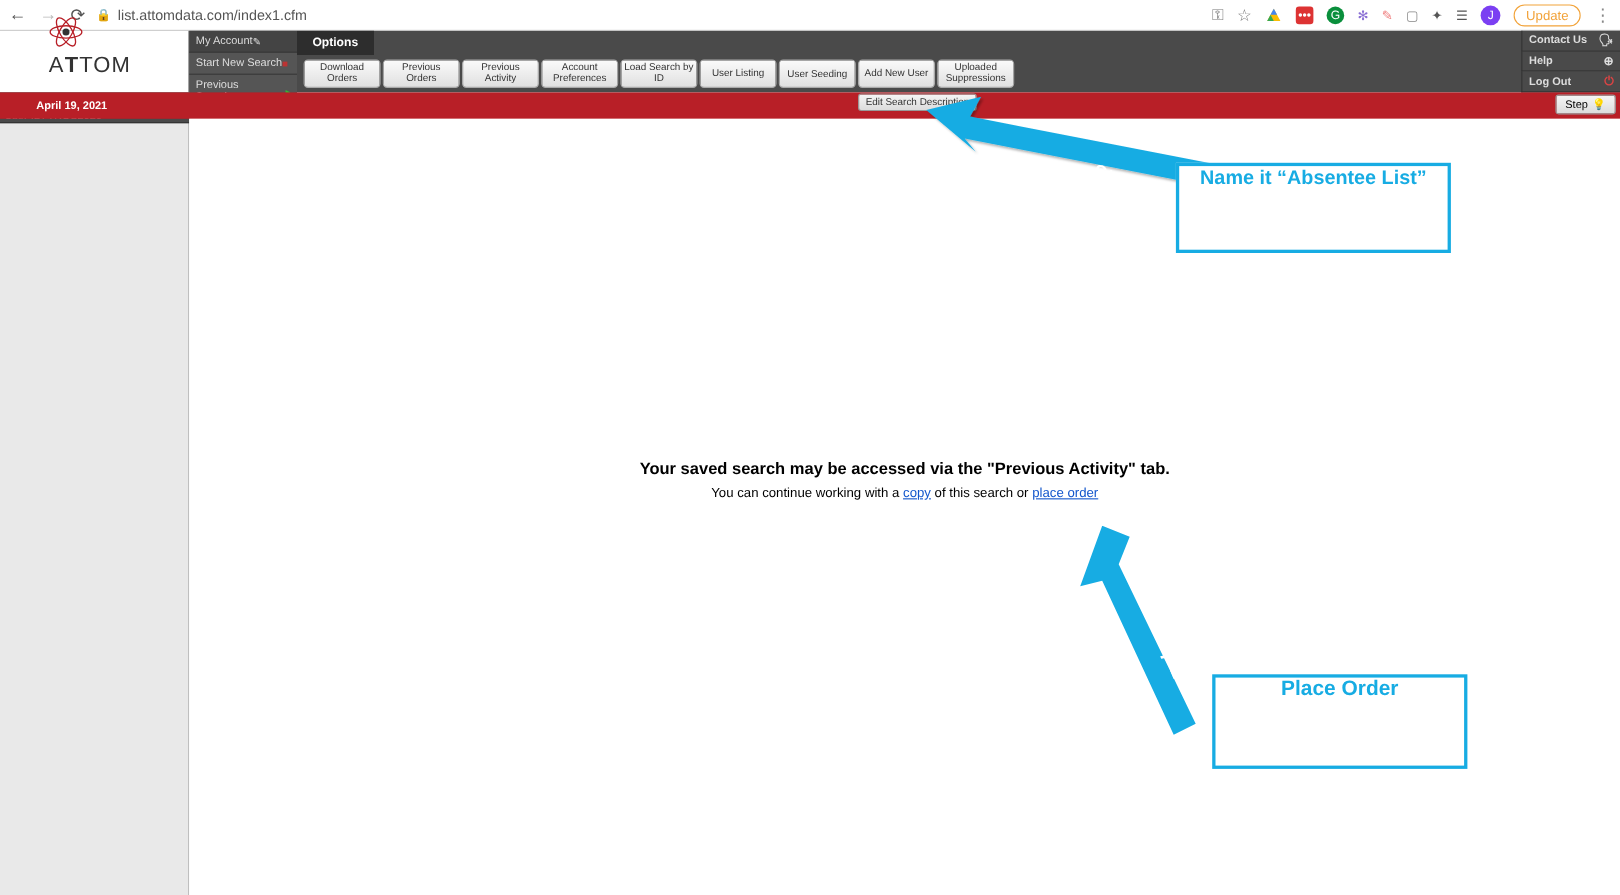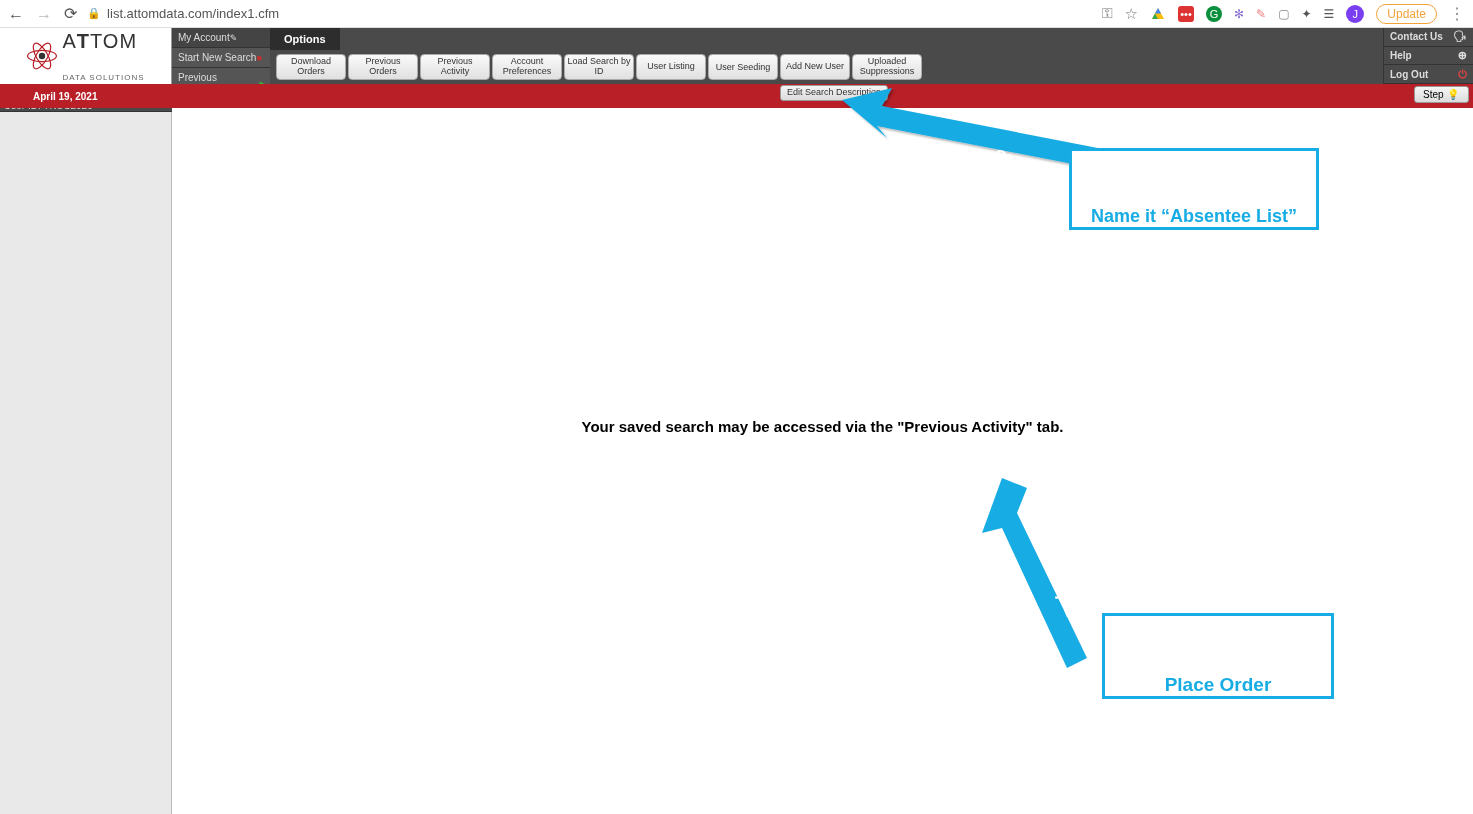--- a/index.html
+++ b/index.html
@@ -14,21 +14,21 @@
   .url-text { font-size: 13px; color: #555; }
   .chrome-right { margin-left: auto; display: flex; align-items: center; gap: 12px; }
   .ext-icon { width: 16px; height: 16px; border-radius: 3px; display: inline-flex; align-items: center; justify-content: center; font-size: 11px; color: #fff; }
   .update-pill { border: 1px solid #f2a33a; color: #f2a33a; border-radius: 14px; padding: 2px 10px; font-size: 12px; }
   .avatar { width: 18px; height: 18px; border-radius: 50%; background: #7b3ff2; color: #fff; display: flex; align-items: center; justify-content: center; font-size: 11px; }
   .menu-dots { color: #888; font-size: 16px; }
 
   
   .app-header { display: flex; background: #4a4a4a; height: 56px; }
   .logo-block { width: 172px; background: #fff; border-right: 1px solid #999; display: flex; align-items: center; justify-content: center; padding: 4px; }
-  .logo-inner { display: flex; align-items: center; gap: 4px; }
+  .logo-inner { display: flex; gap: 4px; flex-direction: column; }
   .atom-icon { width: 32px; height: 32px; }
   .logo-text { font-family: Arial, sans-serif; line-height: 1; }
   .logo-main { font-size: 20px; font-weight: 400; letter-spacing: 1px; color: #333; }
   .logo-main .tt { font-weight: bold; }
   .logo-sub { font-size: 8px; color: #666; letter-spacing: 1px; margin-top: 23px; }
 
   .nav-left-col { width: 98px; display: flex; flex-direction: column; }
   .nav-tab { flex: 1; background: #555; color: #ddd; font-size: 10px; padding: 4px 6px; border-bottom: 1px solid #333; display: flex; align-items: center; justify-content: flex-start; cursor: pointer; }
   .nav-tab.dark { background: #444; }
   .nav-tab .arrow { font-size: 9px; }
@@ -59,21 +59,21 @@
   .content { flex: 1; background: #fff; position: relative; }
 
   .saved-msg { position: absolute; left: 50%; transform: translateX(-50%); top: 310px; text-align: center; color: #000; }
   .saved-msg .l1 { font-size: 17px; font-weight: bold; margin-bottom: 4px; }
   .saved-msg .l2 { font-size: 15px; font-weight: bold; margin-bottom: 6px; }
   .saved-msg .l3 { font-size: 12px; }
   .saved-msg a { color: #1155cc; text-decoration: underline; cursor: pointer; }
 
   
   .arrow-svg { position: absolute; pointer-events: none; }
-  .anno-box { position: absolute; border: 3px solid #17ace3; background: #fff; color: #17ace3; font-weight: bold; display: flex; align-items: flex-end; justify-content: center; text-align: center; }
+  .anno-box { position: absolute; border: 3px solid #17ace3; background: #fff; color: #17ace3; font-weight: bold; display: flex; align-items: flex-start; justify-content: center; text-align: center; }
   .step-label { position: absolute; color: #fff; font-weight: bold; font-style: italic; font-size: 17px; transform-origin: center; pointer-events: none; }
 </style>
 </head>
 <body>
 
 <div class="chrome-bar">
   <div class="chrome-nav">
     <span>←</span>
     <span style="color:#bbb">→</span>
     <span>⟳</span>
@@ -181,20 +181,23 @@
     <span>💡</span>
   </div>
 </div>
 
 <div class="body-wrap">
   <div class="left-sidebar"></div>
   <div class="content">
 
     <div class="saved-msg">
       <div class="l2">Your saved search may be accessed via the "Previous Activity" tab.</div>
+      <div class="l3">
+        <span>You can continue working with a </span><a>copy</a><span> of this search or </span><a>place order</a>
+      </div>
     </div>
 
     <svg class="arrow-svg" style="left:670px; top:-20px; width:420px; height:120px">
       <defs>
           <filter id="s1">
             <feDropShadow dx="2" dy="2" stdDeviation="1" flood-opacity="0.3"></feDropShadow>
           </filter>
         </defs>
       <polygon points="0,12 50,0 40,18 400,88 395,108 35,38 45,50" fill="#17ace3" filter="url(#s1)"></polygon>
     </svg>

